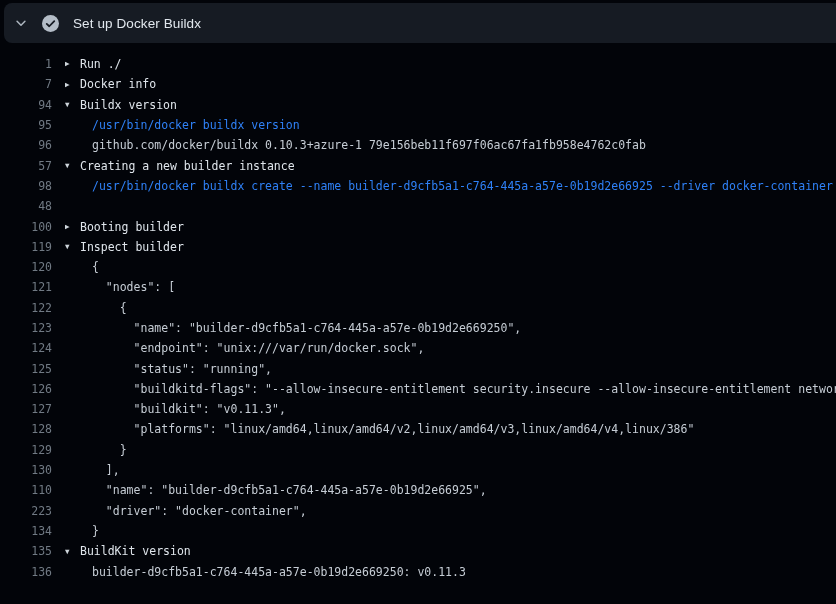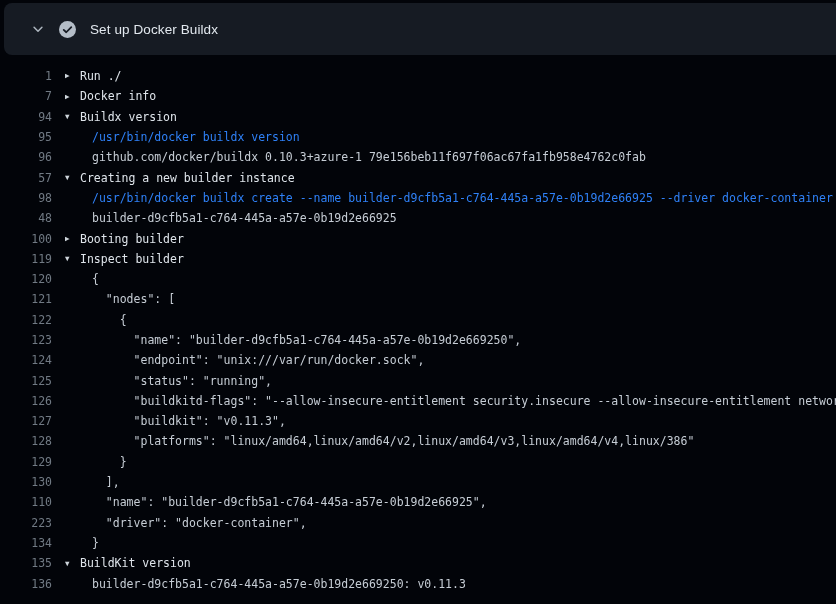--- a/index.html
+++ b/index.html
@@ -8,27 +8,27 @@
     width: 836px;
     height: 604px;
     background: #020409;
     overflow: hidden;
   }
   * { box-sizing: border-box; }
 
   
   .step-header {
     margin: 3px 0 0 4px;
-    height: 52px;
+    height: 40px;
     width: 832px;
     background: #161b23;
     border-radius: 8px 0 0 8px;
     display: flex;
     align-items: center;
-    padding-left: 26px;
+    padding-left: 9px;
     cursor: pointer;
   }
   .chev-wrap {
     width: 16px; height: 16px;
     display: flex; align-items: center; justify-content: center;
     margin-right: 13px;
   }
   .check-wrap {
     width: 17px; height: 17px;
     border-radius: 50%;
@@ -99,21 +99,21 @@
 </div>
 
 <div class="log">
     <div class="row"><span class="num">1</span><span class="row-body group"><span class="arrow">▶</span><span class="group-title">Run ./</span></span></div>
     <div class="row"><span class="num">7</span><span class="row-body group"><span class="arrow">▶</span><span class="group-title">Docker info</span></span></div>
     <div class="row"><span class="num">94</span><span class="row-body group"><span class="arrow">▼</span><span class="group-title">Buildx version</span></span></div>
     <div class="row"><span class="num">95</span><span class="row-body content text-command">/usr/bin/docker buildx version</span></div>
     <div class="row"><span class="num">96</span><span class="row-body content text-output">github.com/docker/buildx 0.10.3+azure-1 79e156beb11f697f06ac67fa1fb958e4762c0fab</span></div>
     <div class="row"><span class="num">57</span><span class="row-body group"><span class="arrow">▼</span><span class="group-title">Creating a new builder instance</span></span></div>
     <div class="row"><span class="num">98</span><span class="row-body content text-command">/usr/bin/docker buildx create --name builder-d9cfb5a1-c764-445a-a57e-0b19d2e66925 --driver docker-container</span></div>
-    <div class="row"><span class="num">48</span><span class="row-body content text-output">builder-d9cfb5a1-c764-445a-a57e-0b19d2e66925</span></div>
+    <div class="row"><span class="num">48</span></div>
     <div class="row"><span class="num">100</span><span class="row-body group"><span class="arrow">▶</span><span class="group-title">Booting builder</span></span></div>
     <div class="row"><span class="num">119</span><span class="row-body group"><span class="arrow">▼</span><span class="group-title">Inspect builder</span></span></div>
     <div class="row"><span class="num">120</span><span class="row-body content text-output">{</span></div>
     <div class="row"><span class="num">121</span><span class="row-body content text-output">  "nodes": [</span></div>
     <div class="row"><span class="num">122</span><span class="row-body content text-output">    {</span></div>
     <div class="row"><span class="num">123</span><span class="row-body content text-output">      "name": "builder-d9cfb5a1-c764-445a-a57e-0b19d2e669250",</span></div>
     <div class="row"><span class="num">124</span><span class="row-body content text-output">      "endpoint": "unix:///var/run/docker.sock",</span></div>
     <div class="row"><span class="num">125</span><span class="row-body content text-output">      "status": "running",</span></div>
     <div class="row"><span class="num">126</span><span class="row-body content text-output">      "buildkitd-flags": "--allow-insecure-entitlement security.insecure --allow-insecure-entitlement network.host",</span></div>
     <div class="row"><span class="num">127</span><span class="row-body content text-output">      "buildkit": "v0.11.3",</span></div>

